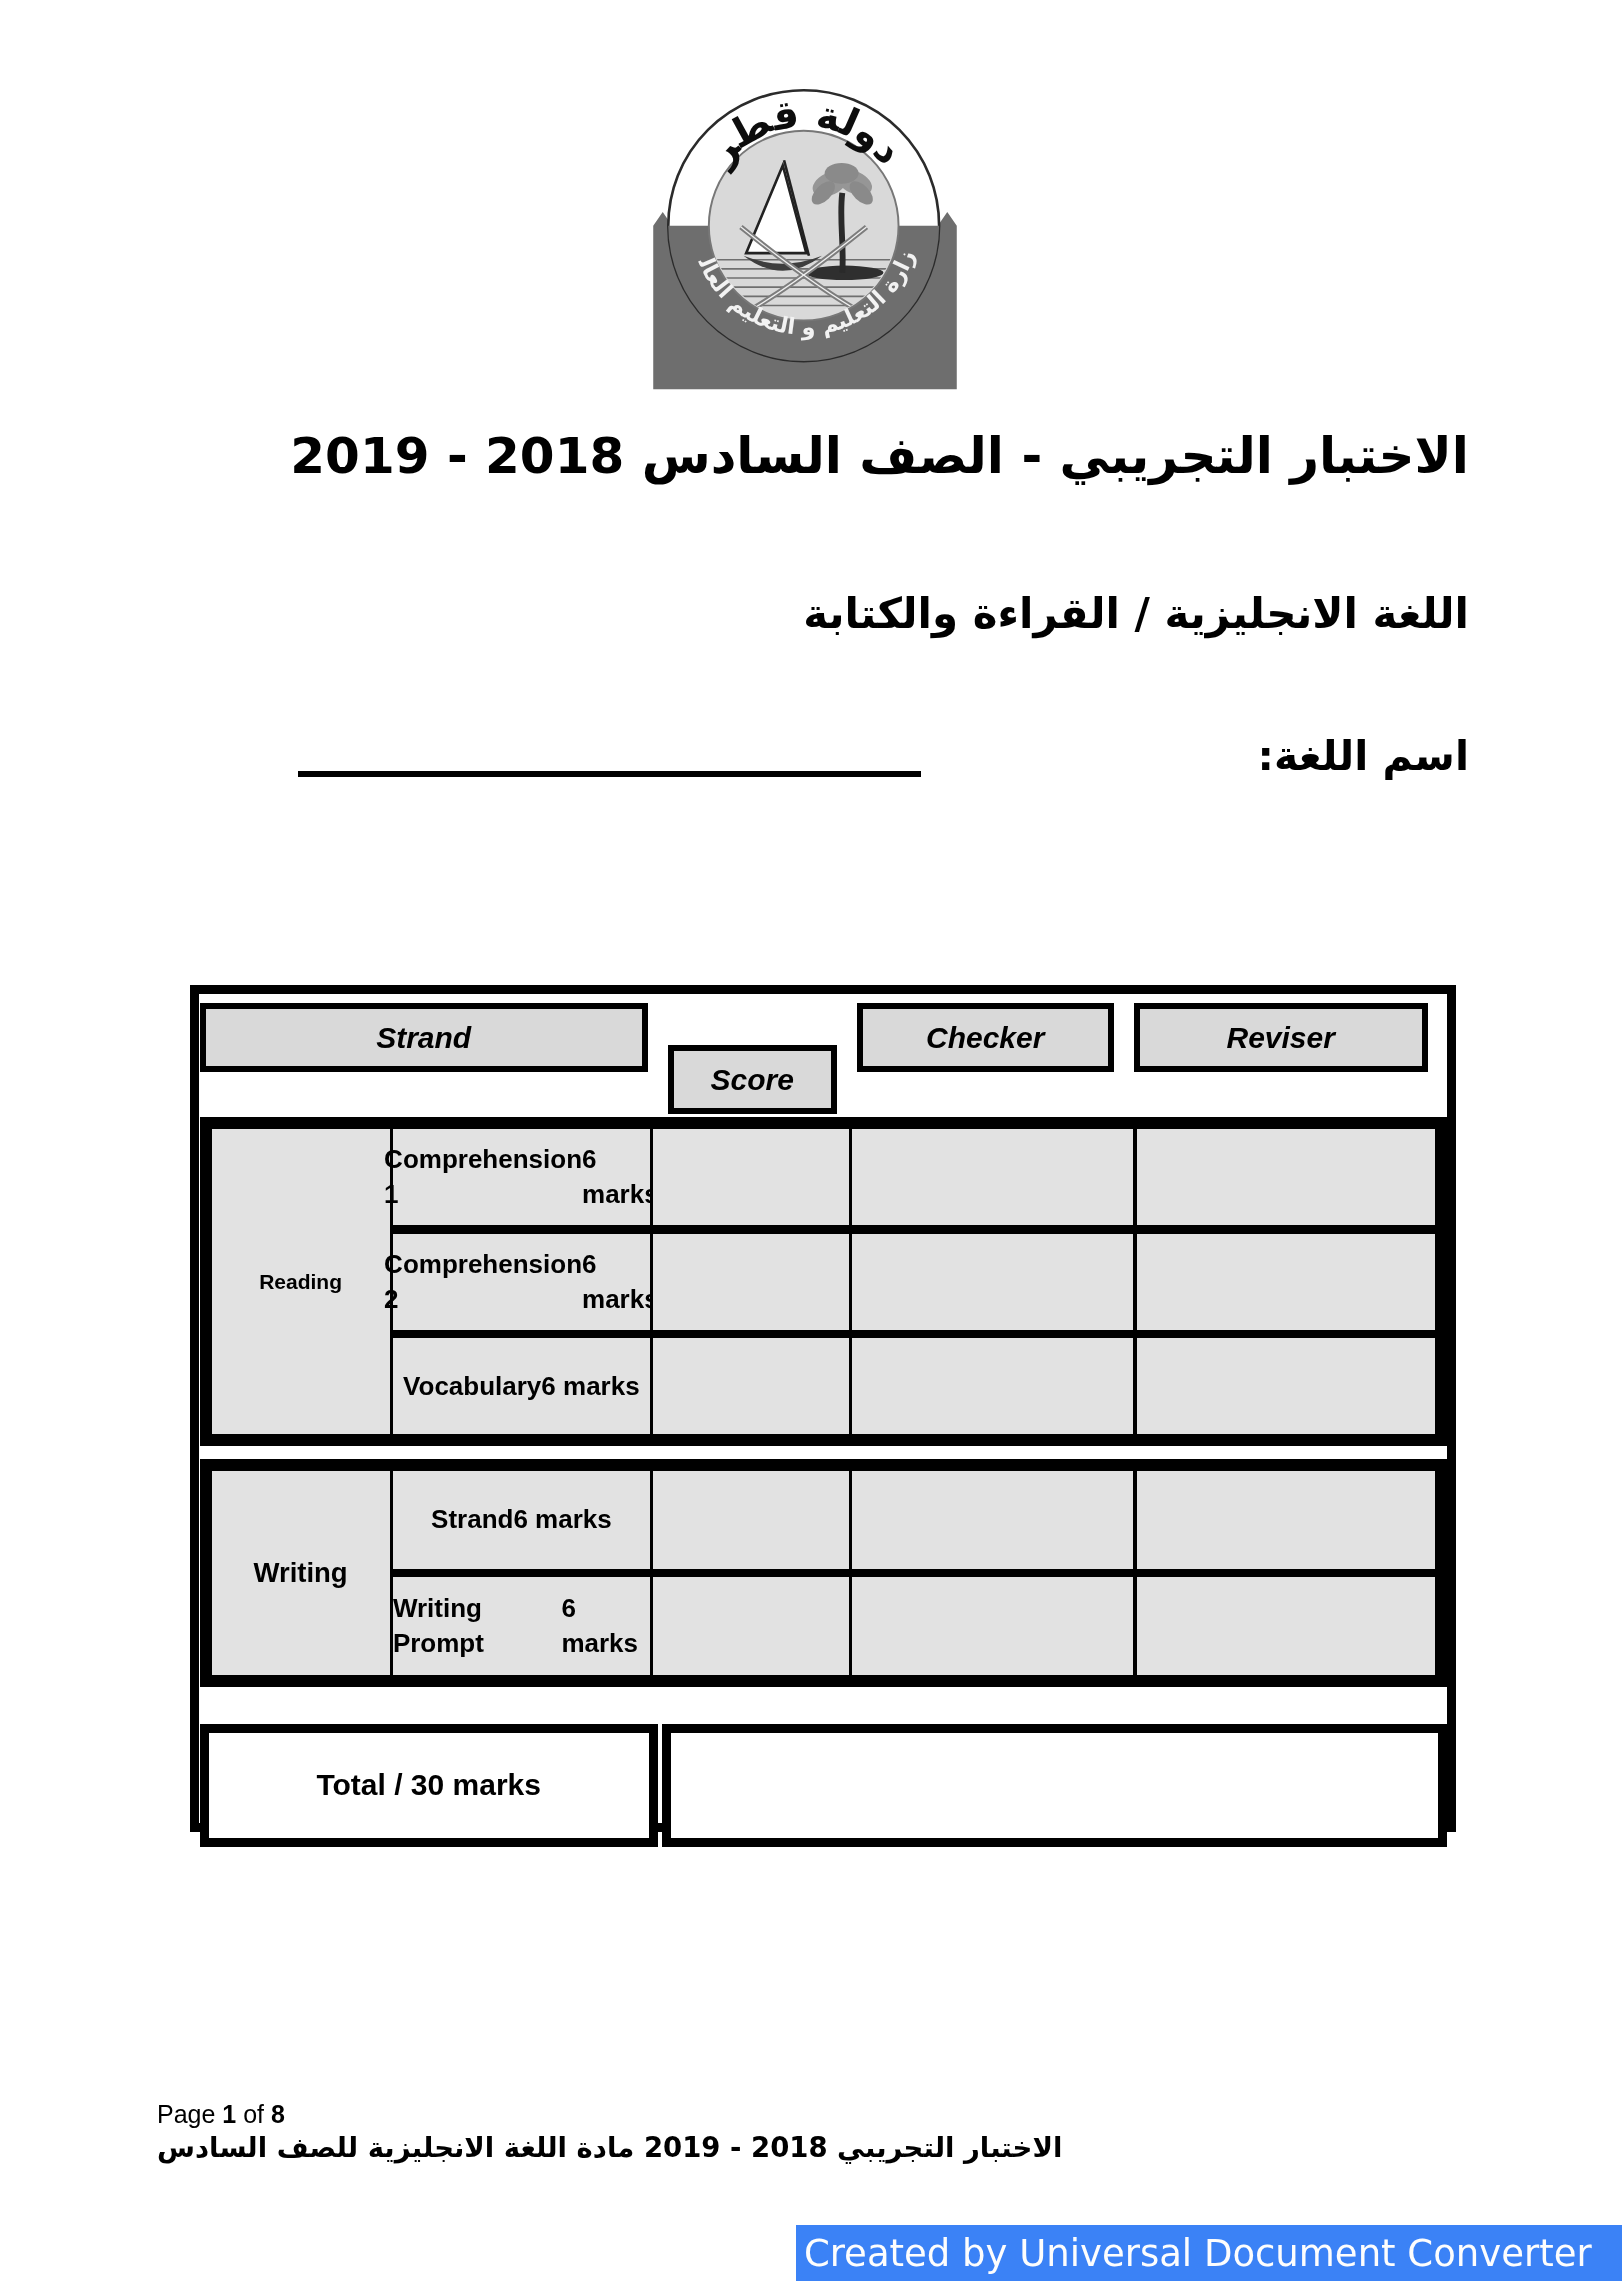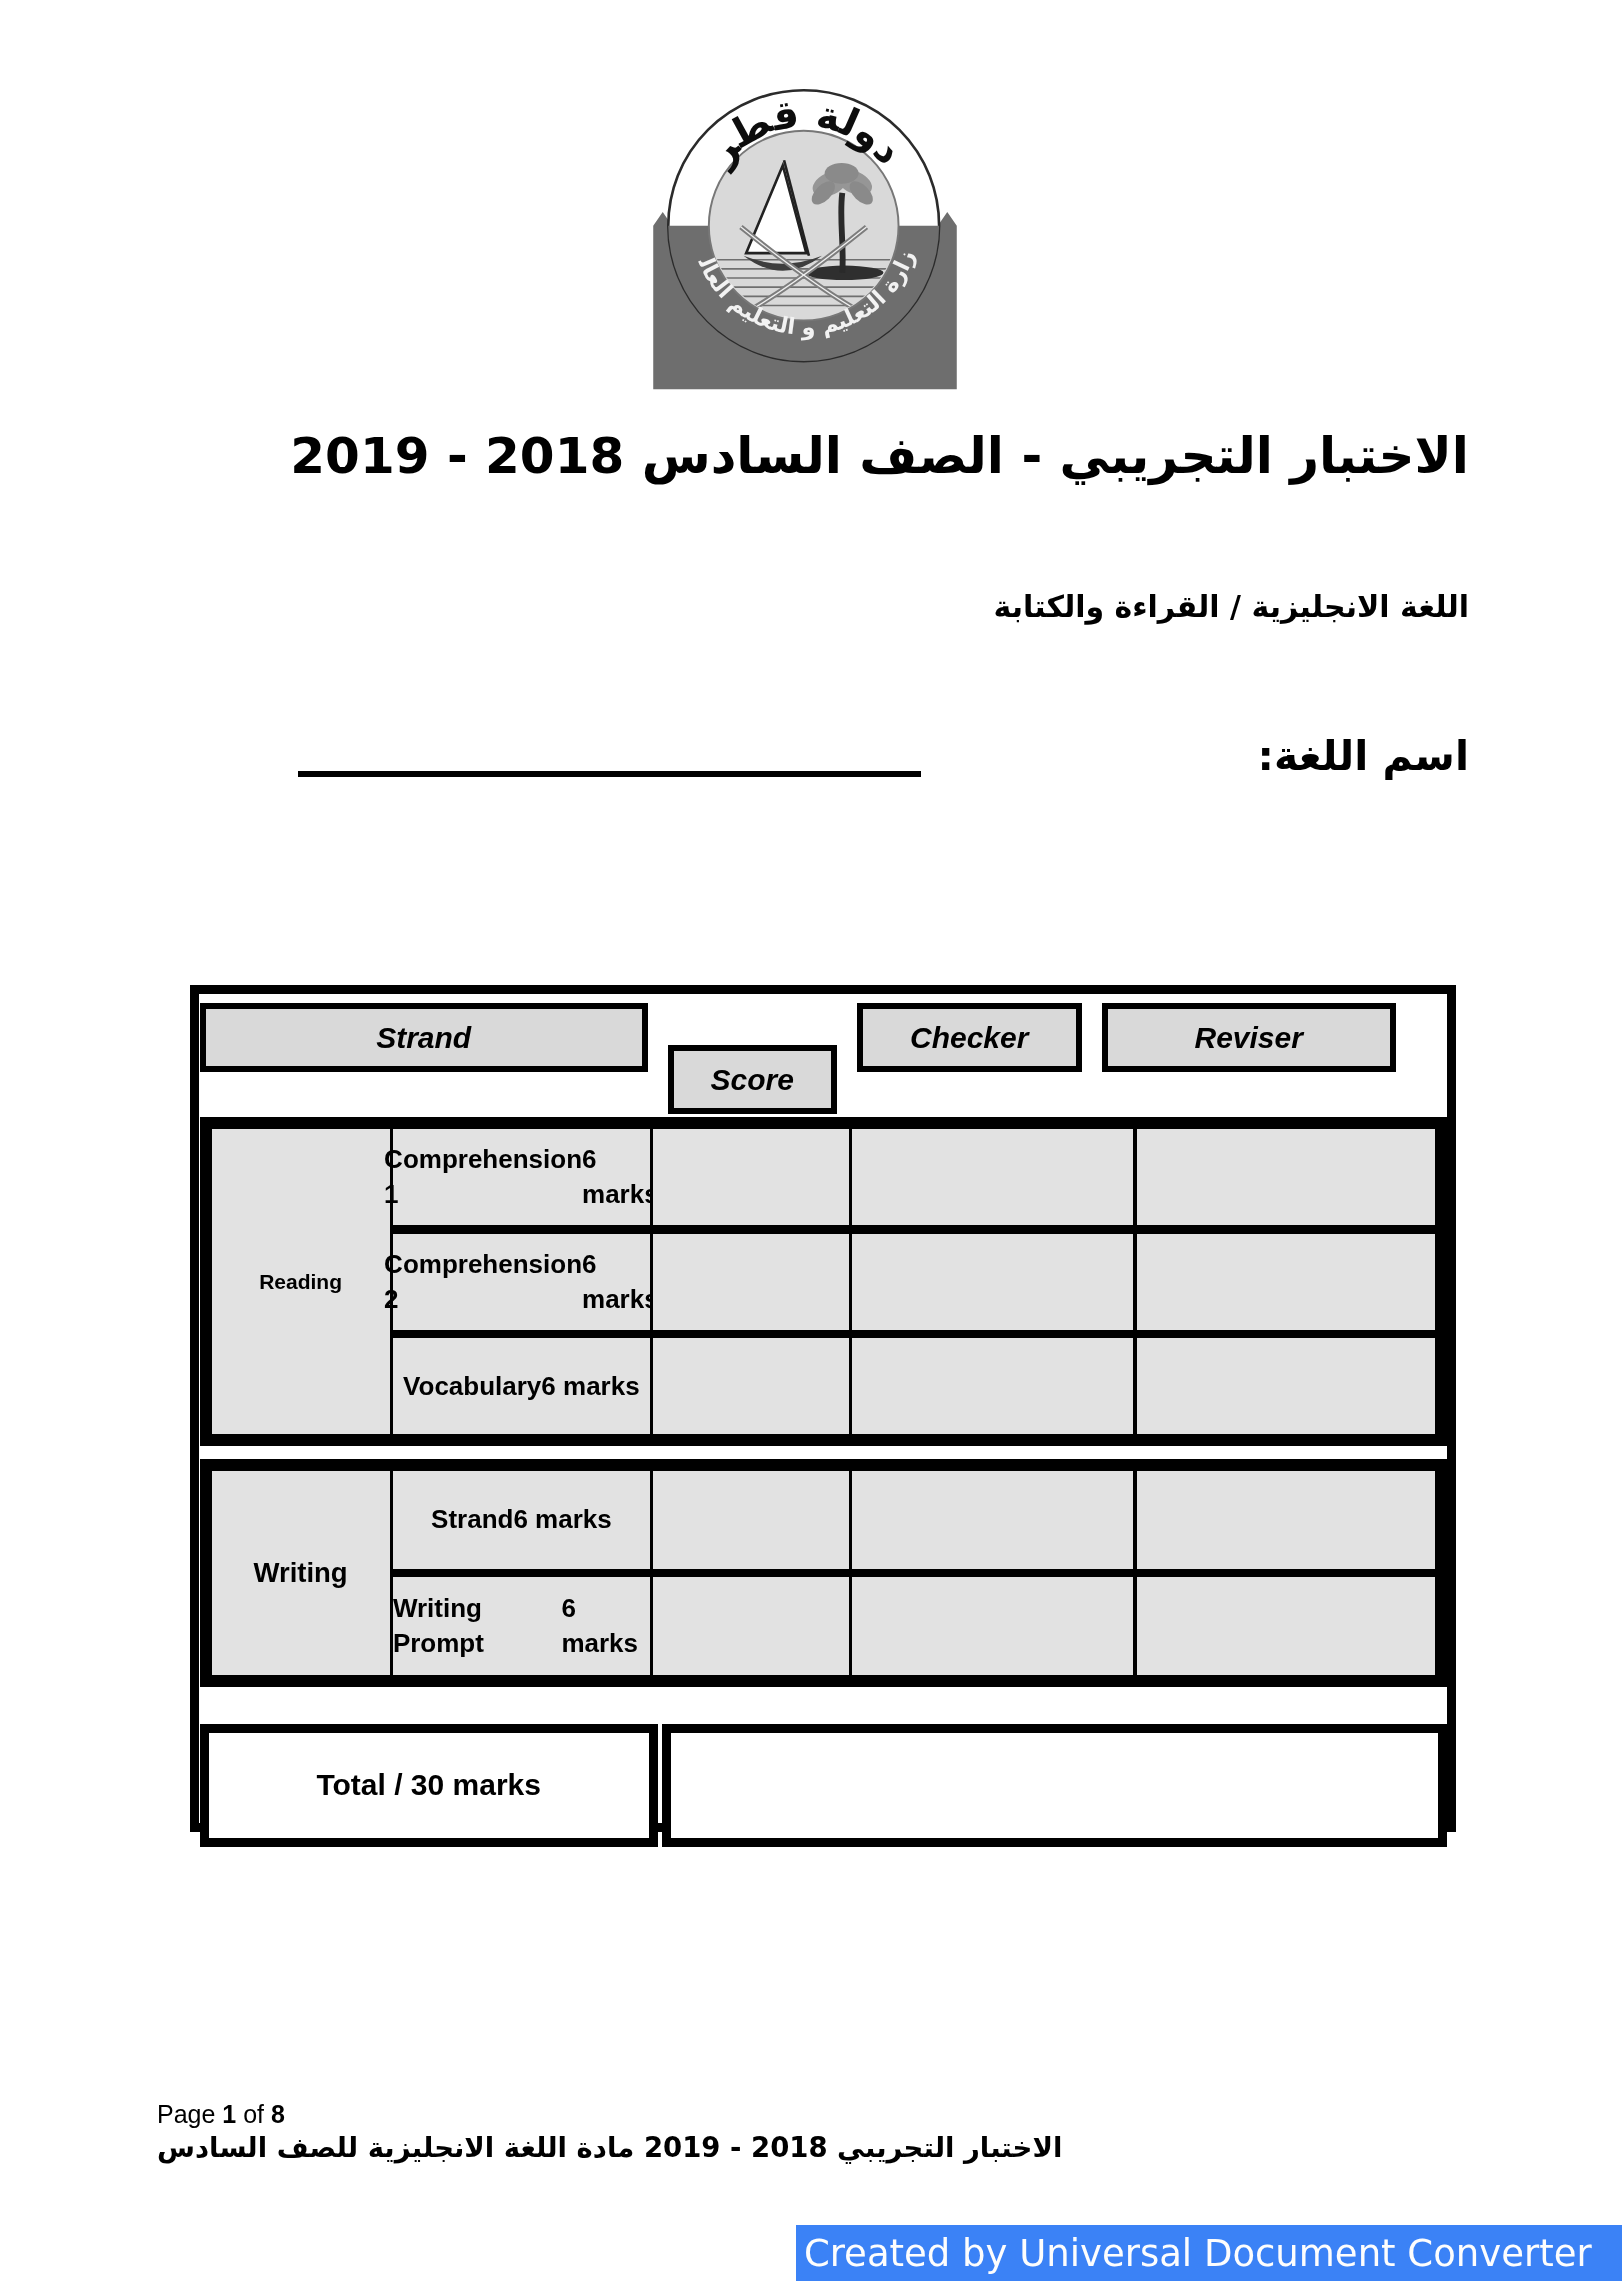--- a/index.html
+++ b/index.html
@@ -5,34 +5,34 @@
   html,body{margin:0;padding:0;background:#fff;}
   .page{position:relative;width:1623px;height:2295px;background:#ffffff;overflow:hidden;
         font-family:"Liberation Sans",sans-serif;color:#000;}
 
   
   .logo{position:absolute;left:648px;top:62px;width:314px;height:347px;}
 
   
   .ar{font-family:"DejaVu Sans",sans-serif;direction:rtl;unicode-bidi:plaintext;font-weight:bold;}
   .exam-title{position:absolute;right:154px;top:427px;font-size:50px;letter-spacing:0.7px;}
-  .subject-title{position:absolute;right:154px;top:589px;font-size:30px;text-align:right;}
+  .subject-title{position:absolute;right:154px;top:589px;font-size:42px;text-align:right;}
   .student-label{position:absolute;right:154px;top:732px;font-size:41px;}
   .name-line{position:absolute;left:298px;top:771px;width:623px;height:5.9px;background:#000;}
 
   
   .score-table{position:absolute;left:190px;top:985px;width:1266px;height:847px;
                border:9.2px solid #000;box-sizing:border-box;background:#fff;}
   .hdr-row{display:flex;gap:20px;margin:9.2px 0 0 0.7px;font-style:italic;}
   .hdr-box{box-sizing:border-box;height:69px;border:6.5px solid #000;background:#d9d9d9;
            display:flex;align-items:center;justify-content:center;
            font-weight:bold;font-size:30px;}
   .hdr-strand{width:448px;}
   .hdr-score{width:169px;margin-top:42px;}
-  .hdr-checker{width:225px;}
+  .hdr-checker{width:257px;}
   .hdr-reviser{width:294px;}
 
   .block{box-sizing:border-box;margin-left:0.7px;width:1247px;border:8.5px solid #000;
          background:#000;padding:3.9px;display:grid;
          grid-template-columns:178px 257px 196px 281px 1fr;
          column-gap:3.3px;row-gap:8.5px;}
   .block-reading{margin-top:3.3px;grid-auto-rows:96px;}
   .block-writing{margin-top:12.4px;grid-auto-rows:98px;}
   .cell{background:#e2e2e2;display:flex;flex-direction:row;align-items:center;
         justify-content:center;font-weight:bold;font-size:26px;line-height:1.35;}

